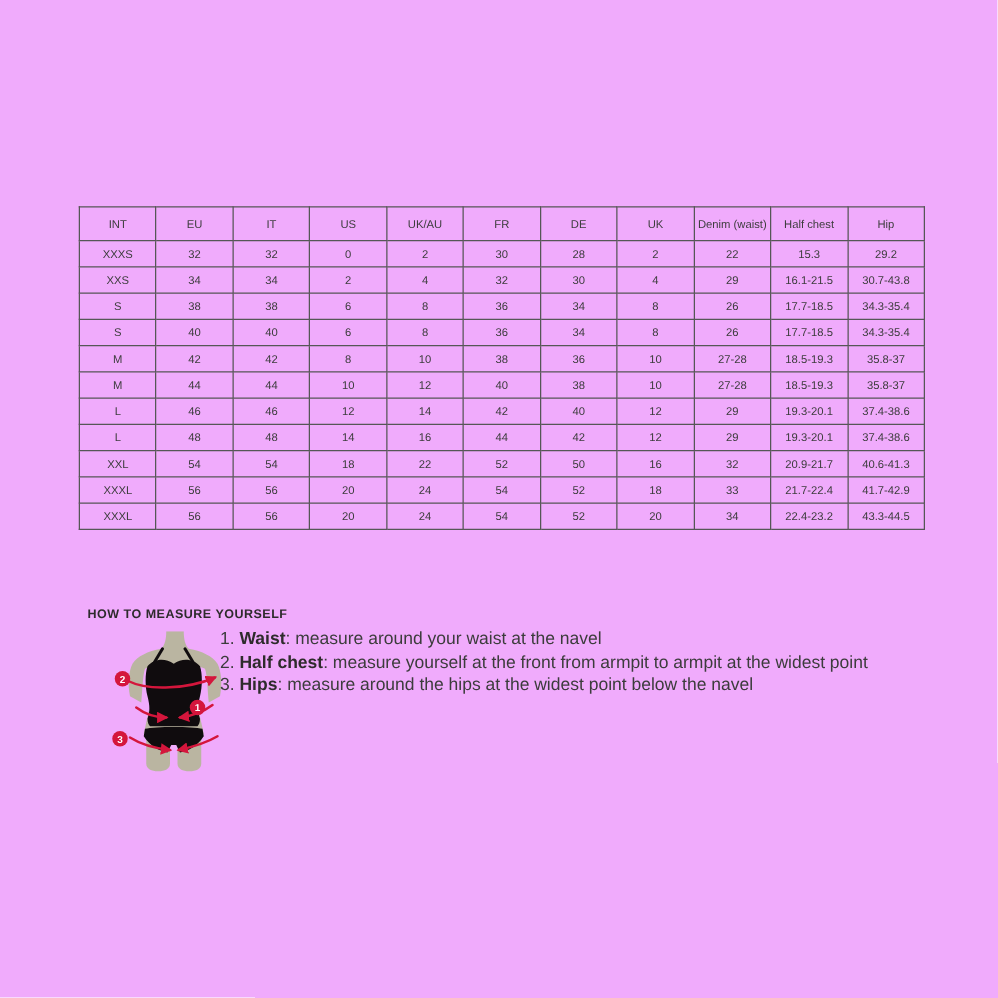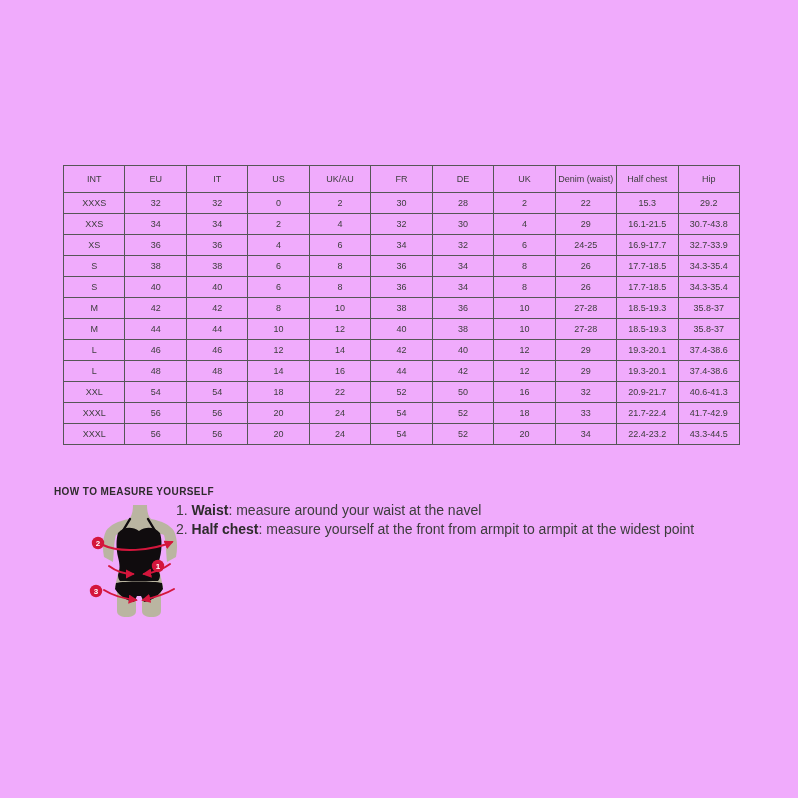--- a/index.html
+++ b/index.html
@@ -23,21 +23,21 @@
   table.size-chart th, table.size-chart td{
     border:1px solid var(--border);
     font-size:9px;font-weight:400;color:var(--text);
     text-align:center;vertical-align:middle;
     padding:0;overflow:hidden;white-space:nowrap;
   }
   table.size-chart th{height:26px;}
   table.size-chart td{height:20px;}
   
   .measure-heading{
-    position:absolute;left:54px;top:486px;margin:0;
+    position:absolute;left:70px;top:486px;margin:0;
     font-size:10px;font-weight:700;letter-spacing:.4px;color:var(--heading);
   }
   .figure-wrap{position:absolute;left:88px;top:505px;width:102px;height:114px;}
   .measure-list{
     position:absolute;left:176px;top:505px;margin:0;padding:0;list-style:none;
     font-size:14px;color:var(--text);
   }
   .measure-list li{margin:0 0 7.5px 0;line-height:11px;}
   .measure-list b{font-weight:700;color:var(--heading);}
   
@@ -91,33 +91,20 @@
             <td>2</td>
             <td>4</td>
             <td>32</td>
             <td>30</td>
             <td>4</td>
             <td>29</td>
             <td>16.1-21.5</td>
             <td>30.7-43.8</td>
           </tr>
           <tr>
-            <td>XS</td>
-            <td>36</td>
-            <td>36</td>
-            <td>4</td>
-            <td>6</td>
-            <td>34</td>
-            <td>32</td>
-            <td>6</td>
-            <td>24-25</td>
-            <td>16.9-17.7</td>
-            <td>32.7-33.9</td>
-          </tr>
-          <tr>
             <td>S</td>
             <td>38</td>
             <td>38</td>
             <td>6</td>
             <td>8</td>
             <td>36</td>
             <td>34</td>
             <td>8</td>
             <td>26</td>
             <td>17.7-18.5</td>
@@ -272,15 +259,16 @@
       <g>
         <circle class="badge-circle" cx="8" cy="86" r="6.2"></circle>
         <text class="badge-num" x="8" y="89">3</text>
       </g>
     </svg>
   </div>
 
   <ol class="measure-list">
       <li><span>1. </span><b>Waist</b><span>: measure around your waist at the navel</span></li>
       <li><span>2. </span><b>Half chest</b><span>: measure yourself at the front from armpit to armpit at the widest point</span></li>
+      <li><span>3. </span><b>Hips</b><span>: measure around the hips at the widest point below the navel</span></li>
     </ol>
 
 </div>
 
 </body></html>

